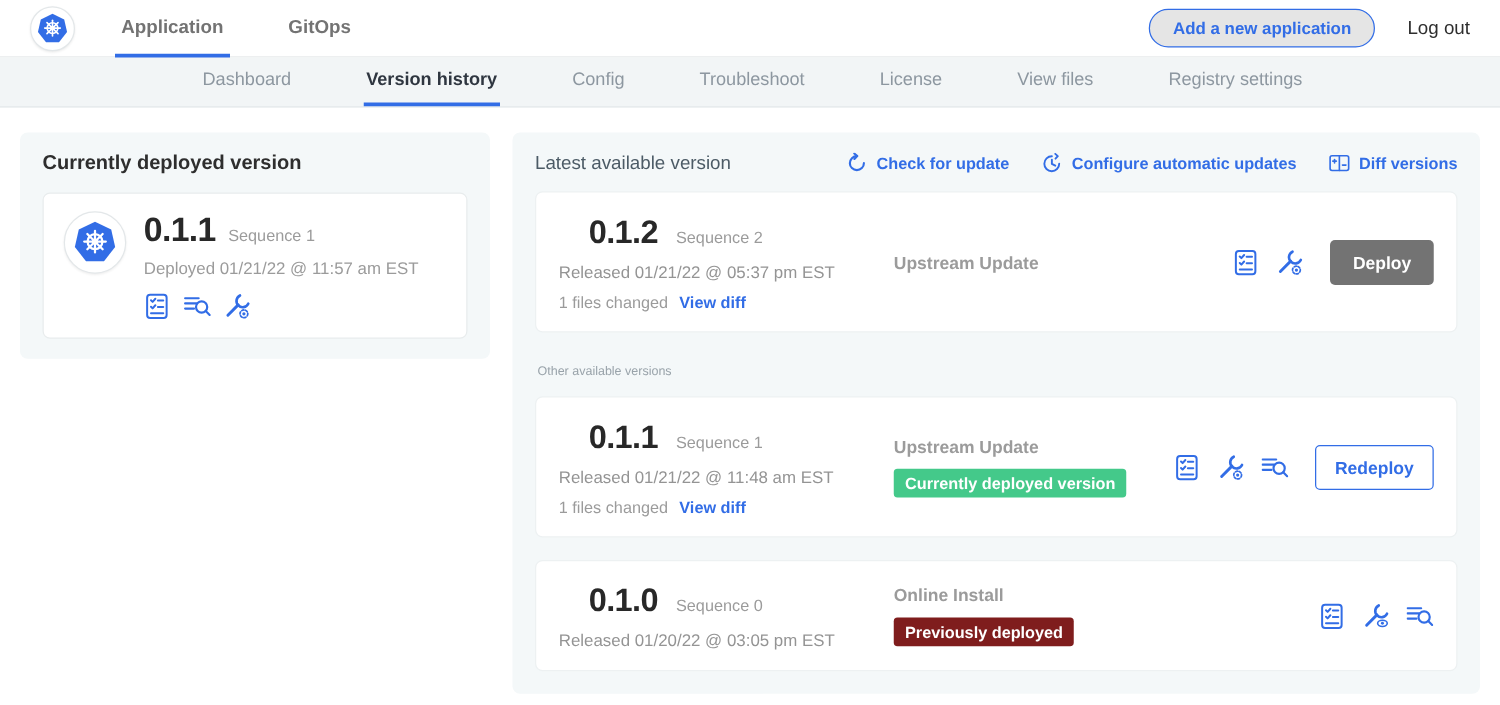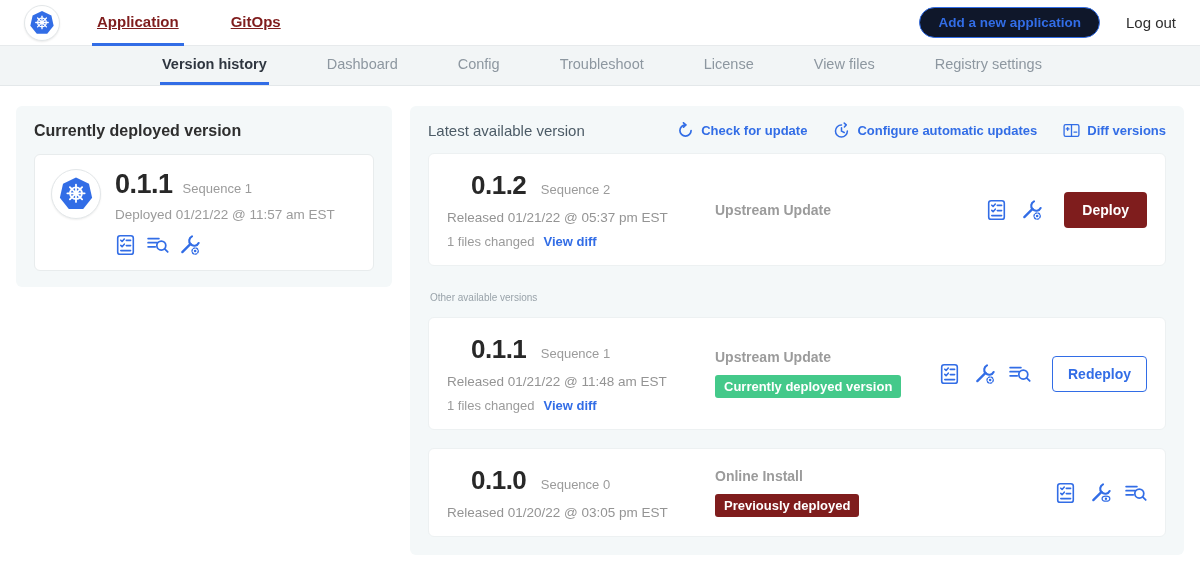--- a/index.html
+++ b/index.html
@@ -13,26 +13,26 @@
   }
 
   
   .topnav{ height:46px; display:flex; align-items:center; padding:0 24px;
            border-bottom:1px solid #e7eaec; background:#fff; }
   .logo-wrap{ width:36px; height:36px; border-radius:50%; flex:none;
               border:1px solid #e3e7e9; box-shadow:0 1px 2px rgba(0,0,0,.08);
               display:flex; align-items:center; justify-content:center; background:#fff; cursor:pointer;}
   .top-tabs{ display:flex; height:46px; margin-left:32px; }
   .top-tab{ display:flex; align-items:center; padding:0 5px; margin-right:42px;
-            font-size:15px; font-weight:700; color:#7f1d1d;
-            border-bottom:3px solid transparent; cursor:pointer;text-decoration:underline; }
+            font-size:15px; font-weight:700; color:#737373;
+            border-bottom:3px solid transparent; cursor:pointer; }
   .top-tab.inactive{ font-weight:600; }
   .top-tab.active{ border-bottom-color:#326de6; }
   .top-right{ margin-left:auto; display:flex; align-items:center; gap:26px; }
-  .add-app-btn{ border:1.5px solid #326de6; color:#326de6; background:#0f172a;
+  .add-app-btn{ border:1.5px solid #326de6; color:#326de6; background:#e5e5e5;
                 border-radius:17px; padding:7px 18px; font-size:13.5px; font-weight:700; cursor:pointer;
                 font-family:inherit; }
   .logout{ font-size:15px; color:#2e2e2e; cursor:pointer; }
 
   
   .subnav{ height:40px; background:#f2f5f6; border-bottom:1px solid #e4e8ea;
            display:flex; align-items:stretch; padding-left:160px; gap:56px; }
   .subnav-item{ display:flex; align-items:center; font-size:14.5px; color:#8d97a0;
                 border-bottom:3px solid transparent; cursor:pointer; padding:0 2px; }
   .subnav-item.active{ color:#2f3640; font-weight:700; border-bottom-color:#326de6; }
@@ -74,21 +74,21 @@
   .files-row{ display:flex; gap:9px; margin-top:9px; font-size:13px; align-items:baseline; }
   .files-changed{ color:#9b9b9b; }
   .view-diff{ color:#326de6; font-weight:700; cursor:pointer; }
   .vmid{ flex:1; padding-left:6px; }
   .source{ font-size:14px; font-weight:700; color:#9b9b9b; }
   .badge{ display:inline-block; margin-top:10px; padding:4px 9px; border-radius:3px;
           color:#fff; font-size:13px; font-weight:700; }
   .badge.green{ background:#44c98a; }
   .badge.gray{ background:#7f1d1d; }
   .vright{ display:flex; align-items:center; gap:13px; }
-  .btn-primary{ background:#7f1d1d; color:#fff; border:none; border-radius:4px;
+  .btn-primary{ background:#737373; color:#fff; border:none; border-radius:4px;
                 padding:10px 18px; font-size:14px; font-weight:700; margin-left:8px; cursor:pointer;
                 font-family:inherit; }
   .btn-outline{ background:#fff; color:#326de6; border:1.5px solid #326de6; border-radius:4px;
                 padding:9px 15px; font-size:14px; font-weight:700; margin-left:8px; cursor:pointer;
                 font-family:inherit; }
   .other-title{ font-size:10px; color:#99a3aa; margin:26px 2px 14px; }
   .mt18{ margin-top:18px; }
 </style>
 </head>
 <body>
@@ -173,22 +173,22 @@
       <span>GitOps</span>
     </div>
   </nav>
   <div class="top-right">
     <button class="add-app-btn">Add a new application</button>
     <span class="logout">Log out</span>
   </div>
 </header>
 
 <nav class="subnav">
+  <div class="subnav-item">Dashboard</div>
   <div class="subnav-item active">Version history</div>
-  <div class="subnav-item">Dashboard</div>
   <div class="subnav-item">Config</div>
   <div class="subnav-item">Troubleshoot</div>
   <div class="subnav-item">License</div>
   <div class="subnav-item">View files</div>
   <div class="subnav-item">Registry settings</div>
 </nav>
 
 <main>
 
   <aside class="deployed-card">

